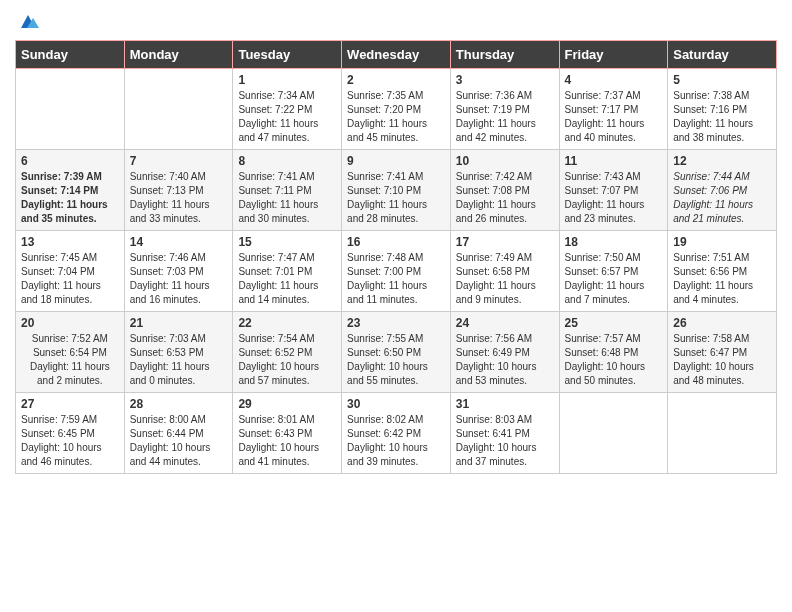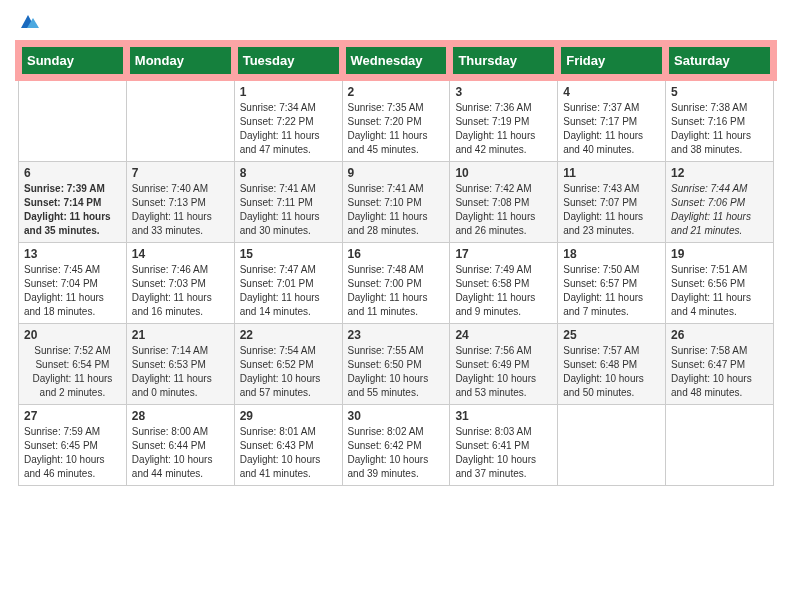--- a/index.html
+++ b/index.html
@@ -58,27 +58,27 @@
     .location-subtitle {
       font-size: 15px;
       color: #555;
     }
     .calendar-table {
       width: 100%;
       border-collapse: collapse;
       border: 1px solid #ccc;
     }
     .calendar-table th {
-      background-color: #15803d;
+      background-color: #404040;
       color: #fff;
       font-size: 13px;
       font-weight: bold;
       padding: 6px 5px;
       text-align: left;
-      border: 7px solid #fca5a5;
+      border: 1px solid #fca5a5;
     }
     .calendar-table td {
       vertical-align: top;
       border: 1px solid #ccc;
       padding: 4px 5px;
       width: calc(100% / 7);
       min-height: 80px;
       height: 80px;
       font-size: 10.5px;
       color: #333;
@@ -263,21 +263,21 @@
       </tr>
       <tr>
         <td>
           <span class="day-number">20</span>
           <div class="day-info" style="white-space: pre-line; text-align: center;">Sunrise: 7:52 AM
 Sunset: 6:54 PM
 Daylight: 11 hours and 2 minutes.</div>
         </td>
         <td>
           <span class="day-number">21</span>
-          <div class="day-info" style="white-space: pre-line;">Sunrise: 7:14 AM
+          <div class="day-info" style="white-space: pre-line;">Sunrise: 7:03 AM
 Sunset: 6:53 PM
 Daylight: 11 hours and 0 minutes.</div>
         </td>
         <td>
           <span class="day-number">22</span>
           <div class="day-info" style="white-space: pre-line;">Sunrise: 7:54 AM
 Sunset: 6:52 PM
 Daylight: 10 hours and 57 minutes.</div>
         </td>
         <td>

